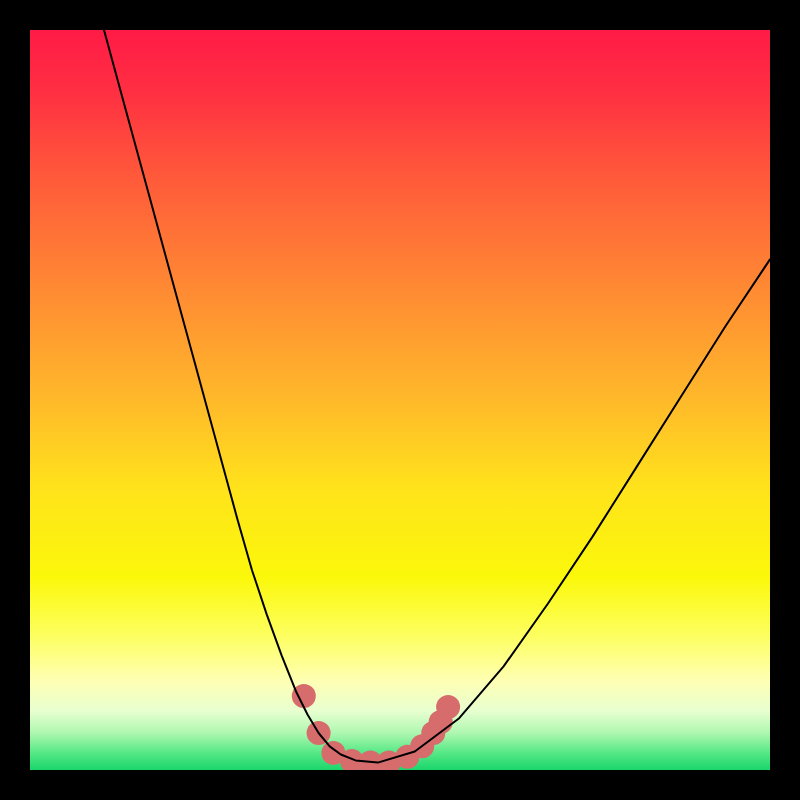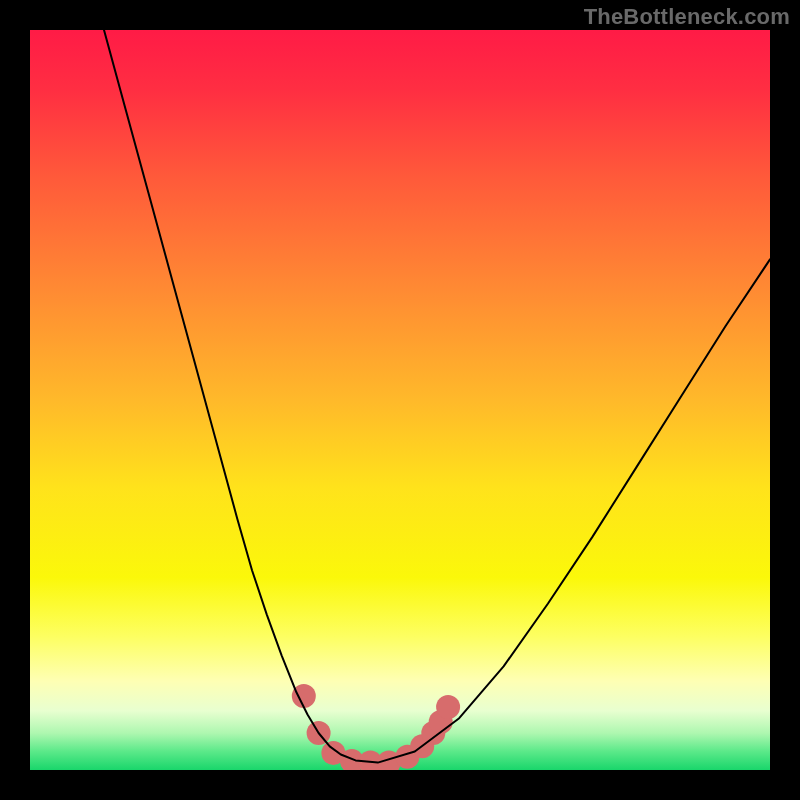--- a/index.html
+++ b/index.html
@@ -33,21 +33,20 @@
     font-weight: 600;
     color: #696969;
     letter-spacing: 0.2px;
   }
   svg { display: block; }
 </style>
 </head>
 <body>
 
 <div class="outer">
-  <div class="attribution">TheBottleneck.com</div>
 
   <div class="plot-area">
     <svg id="chart-svg" width="740" height="740" viewBox="0 0 740 740">
       <defs>
         <linearGradient id="bg-grad" x1="0" y1="0" x2="0" y2="1">
             <stop offset="0.00%" stop-color="#ff1b46"></stop>
             <stop offset="8.00%" stop-color="#ff2e42"></stop>
             <stop offset="20.00%" stop-color="#ff5a3a"></stop>
             <stop offset="35.00%" stop-color="#ff8a33"></stop>
             <stop offset="50.00%" stop-color="#ffb92a"></stop>

